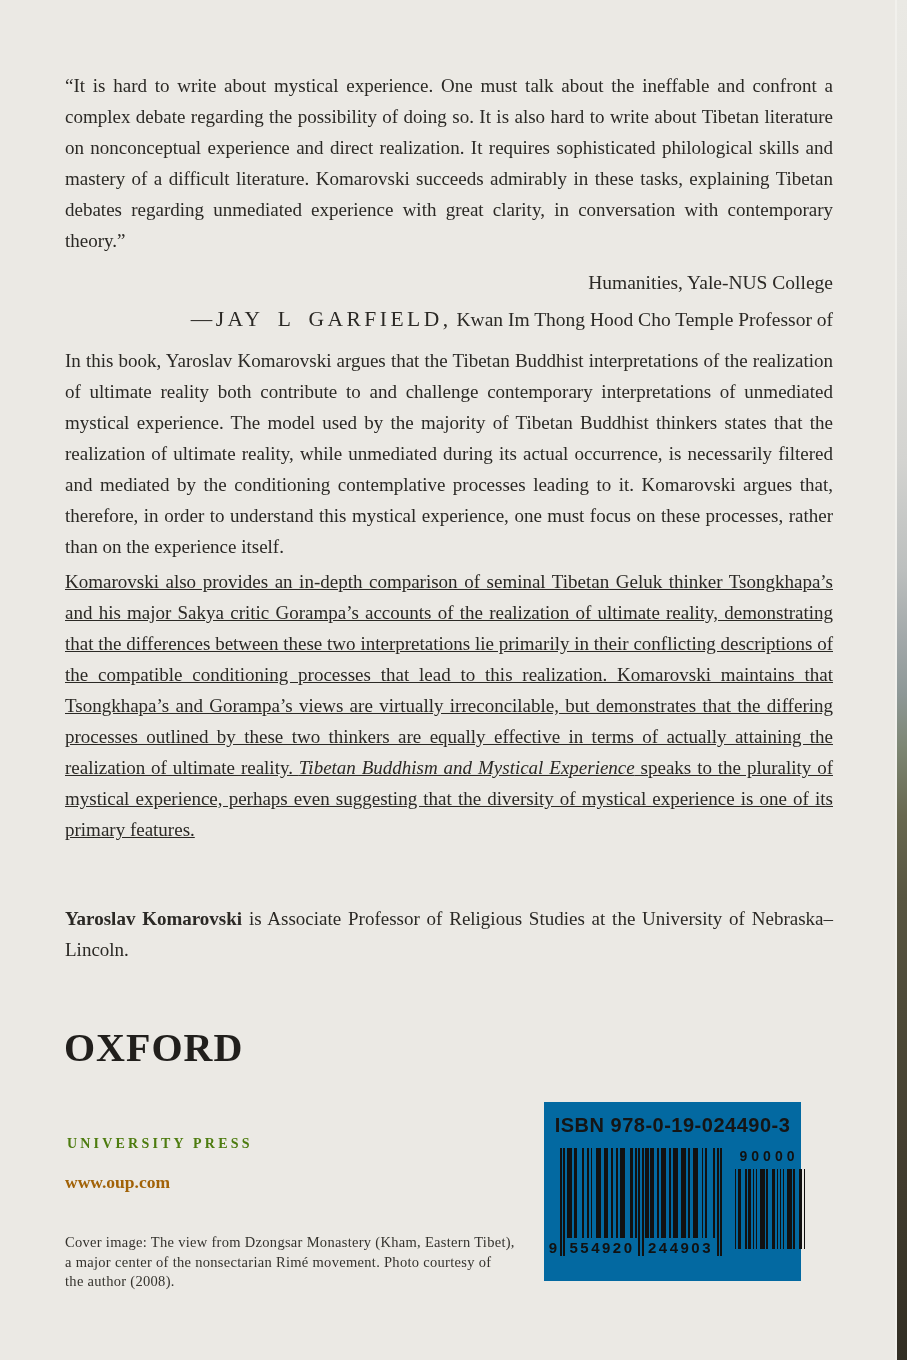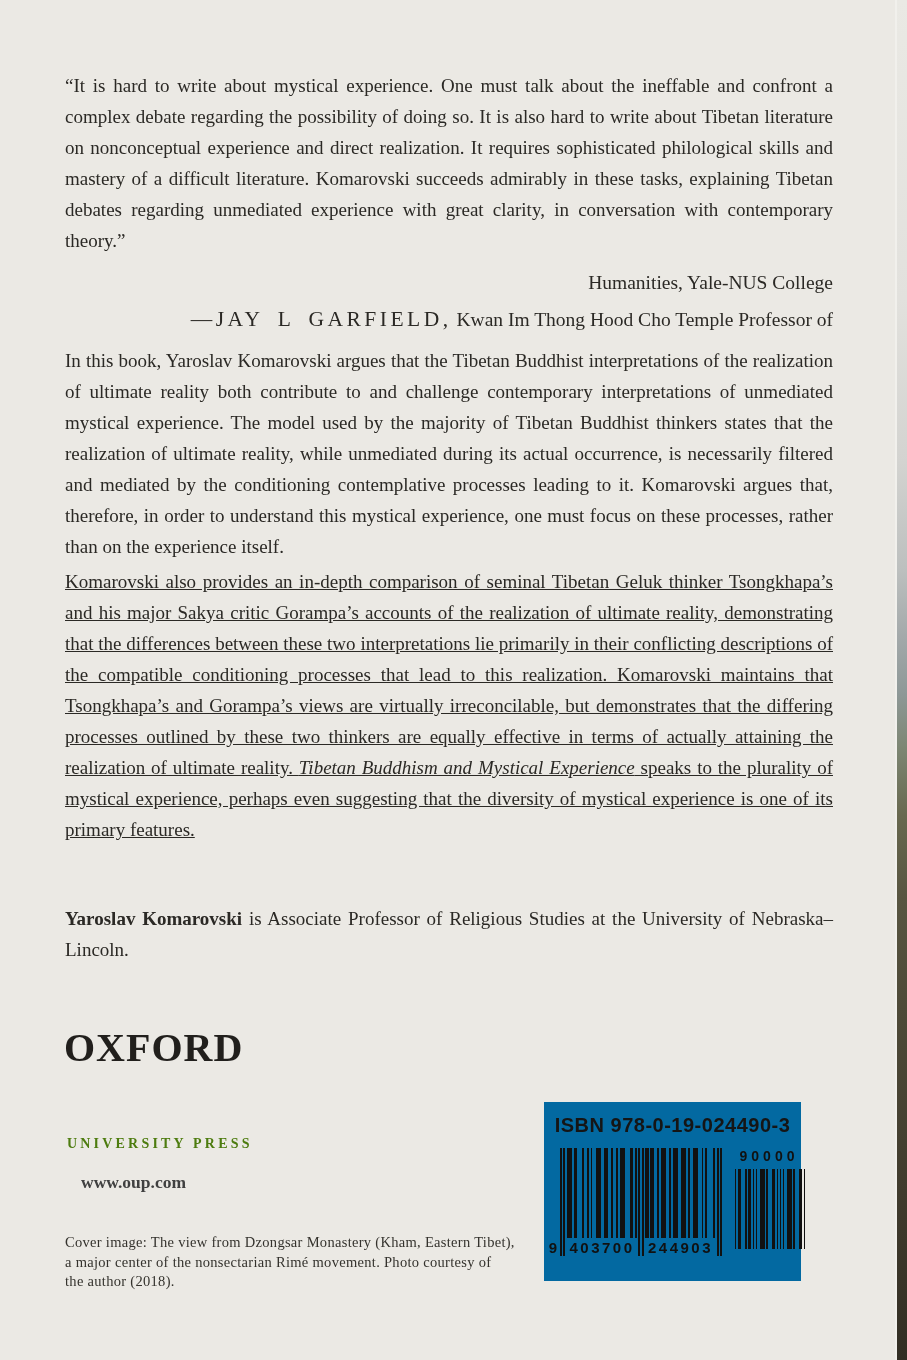--- a/index.html
+++ b/index.html
@@ -30,22 +30,22 @@
   
   .oxford {
     position:absolute; left:64px; top:1024px;
     font-size:40px; font-weight:700; letter-spacing:1px; color:#211f1c;
   }
   .imprint {
     position:absolute; left:67px; top:1136px;
     font-size:14px; font-weight:700; letter-spacing:3.2px; color:#4d7c0f;
   }
   .website {
-    position:absolute; left:81px; top:1172px;
-    font-size:17.5px; font-weight:700; color:#404040;
+    position:absolute; left:65px; top:1172px;
+    font-size:17.5px; font-weight:700; color:#a16207;
   }
   .credit {
     position:absolute; left:65px; top:1233px;
     font-size:14.5px; line-height:19.5px; letter-spacing:0.3px; color:#34322d;
   }
 
   
   .isbn-box {
     position:absolute; left:544px; top:1102px; width:257px; height:179px;
     background:#0369a1;
@@ -104,21 +104,21 @@
 
   </div>
 
   <div class="oxford">OXFORD</div>
   <div class="imprint">UNIVERSITY PRESS</div>
   <div class="website">www.oup.com</div>
 
   <div class="credit">
     <div>Cover image: The view from Dzongsar Monastery (Kham, Eastern Tibet),</div>
     <div>a major center of the nonsectarian Rimé movement. Photo courtesy of</div>
-    <div>the author (2018).</div>
+    <div>the author (2008).</div>
   </div>
 
   <div class="isbn-box">
     <div class="isbn-label">ISBN 978-0-19-024490-3</div>
 
     <div class="ean">
       <div>
           <svg width="161.97" height="108" shape-rendering="crispEdges" fill="#111111">
             <rect x="0.00" y="0" width="1.71" height="108"></rect>
             <rect x="3.41" y="0" width="1.71" height="108"></rect>
@@ -165,21 +165,21 @@
             <rect x="134.69" y="0" width="1.71" height="90"></rect>
             <rect x="136.40" y="0" width="1.71" height="90"></rect>
             <rect x="141.52" y="0" width="1.71" height="90"></rect>
             <rect x="144.93" y="0" width="1.71" height="90"></rect>
             <rect x="153.45" y="0" width="1.71" height="90"></rect>
             <rect x="156.86" y="0" width="1.71" height="108"></rect>
             <rect x="160.27" y="0" width="1.71" height="108"></rect>
           </svg>
         </div>
       <span class="bar-digit d-lead">9</span>
-      <span class="bar-digit d-g1">403700</span>
+      <span class="bar-digit d-g1">554920</span>
       <span class="bar-digit d-g2">244903</span>
     </div>
 
     <div class="supp">
       <div class="supp-digits">90000</div>
       <div class="supp-bars">
           <svg width="72.00" height="80" shape-rendering="crispEdges" fill="#111111">
             <rect x="1.50" y="0" width="1.50" height="80"></rect>
             <rect x="4.50" y="0" width="1.50" height="80"></rect>
             <rect x="6.00" y="0" width="1.50" height="80"></rect>

